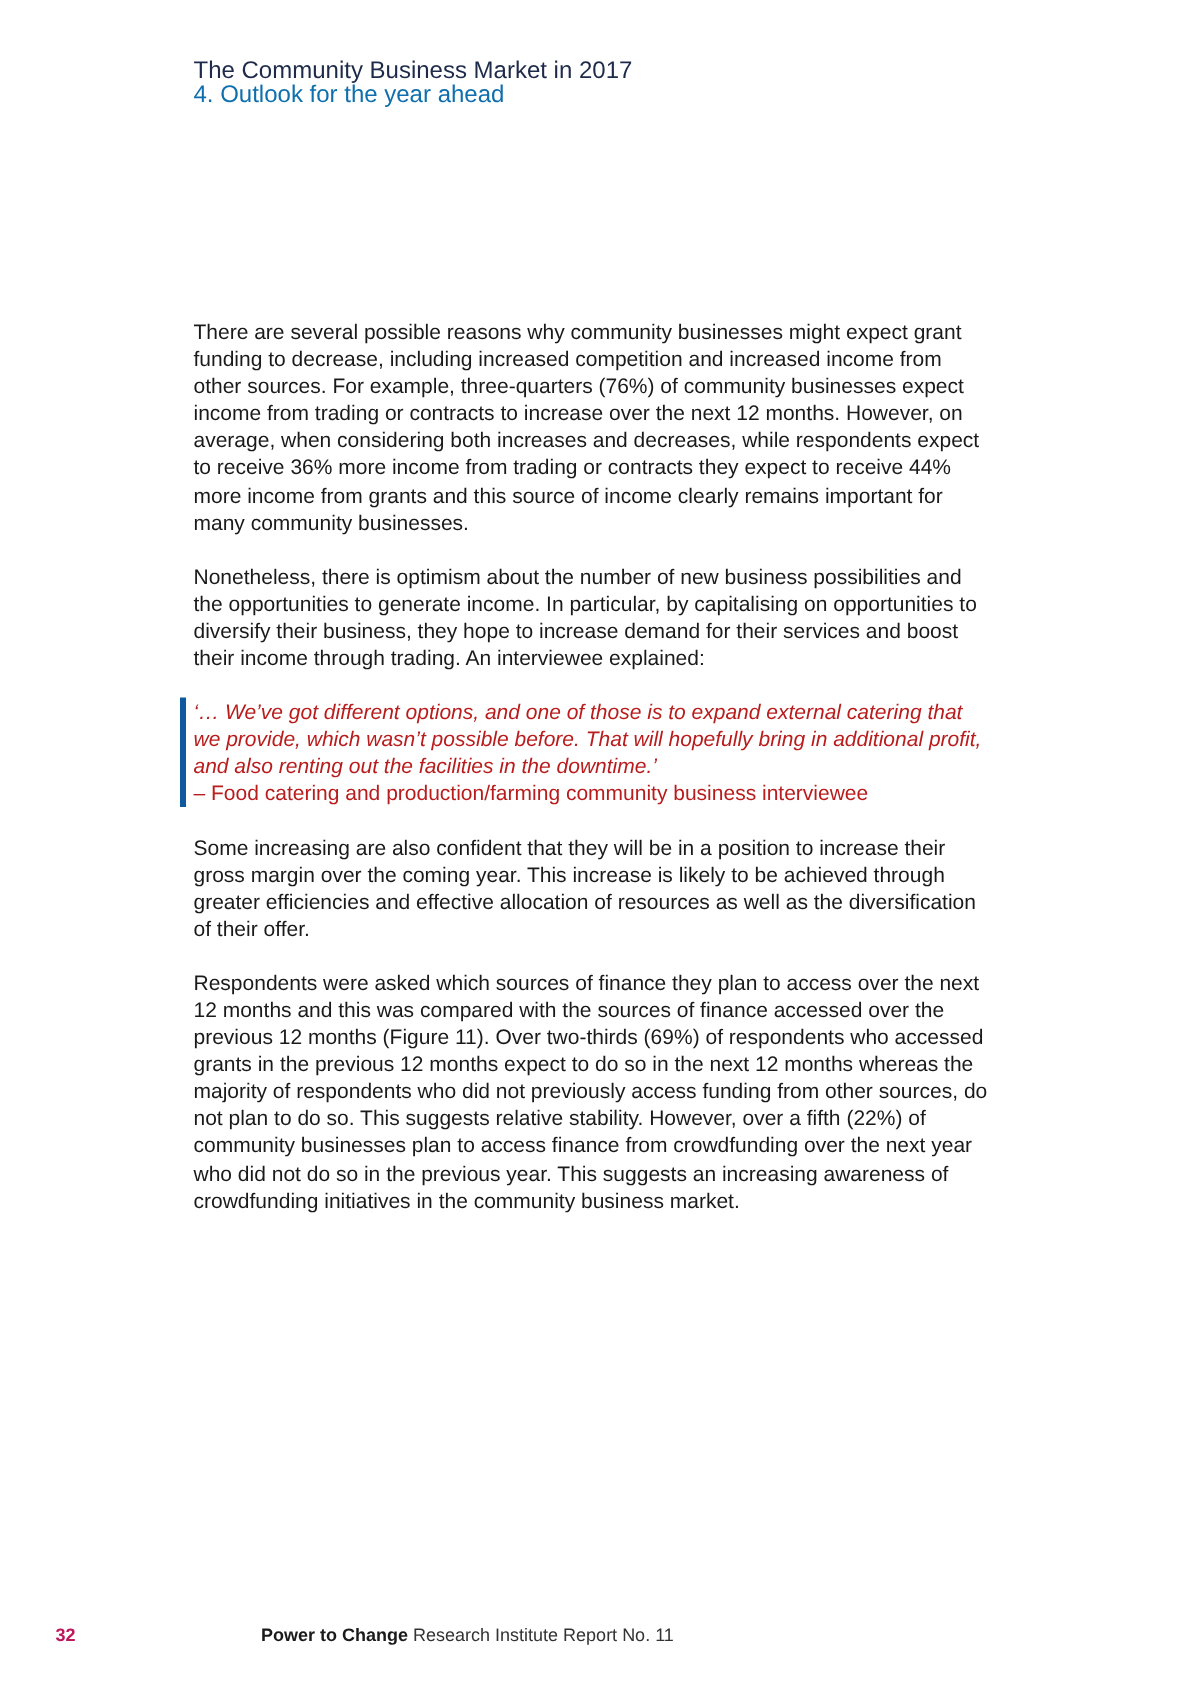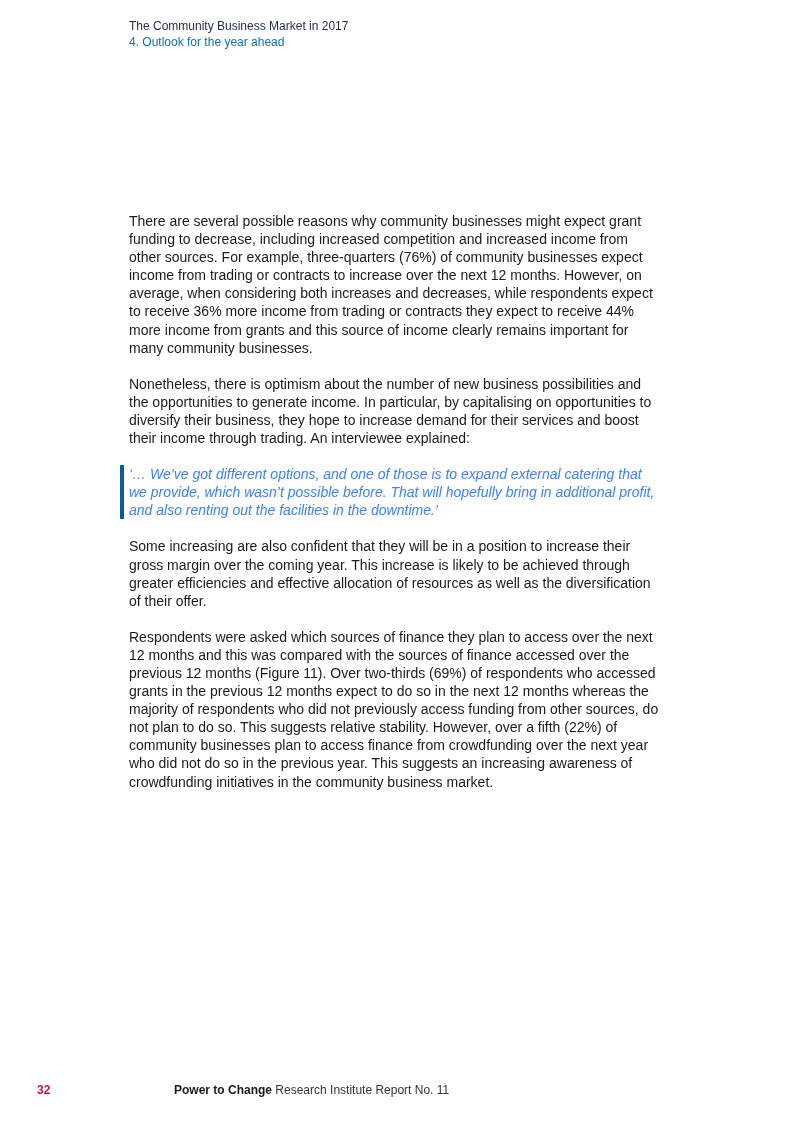--- a/index.html
+++ b/index.html
@@ -1,42 +1,43 @@
 <!DOCTYPE html>
 <html><head>
 <meta charset="utf-8">
 <style>
   html, body { margin: 0; padding: 0; background: #ffffff; }
   body { width: 800px; height: 1132px; position: relative; overflow: hidden;
          font-family: "Liberation Sans", "DejaVu Sans", sans-serif; color: #1a1a1a; }
-  .header { position: absolute; left: 129px; top: 18px; font-size: 12px; line-height: 16px; }
+  .header { position: absolute; left: 129px; top: 40px; font-size: 16px; line-height: 16px; }
   .header .title { color: #1e2a4a; }
   .header .section { color: #0f6fae; }
   .content { position: absolute; left: 129px; top: 212px; width: 530px; font-size: 14px; line-height: 18.1px; }
   .content p { margin: 0 0 18px 0; }
-  .quote { border-left: 4px solid #0f5a9e; padding-left: 5px; margin: 0 0 18px -9px; color: #3b82f6; }
+  .quote { border-left: 4px solid #0f5a9e; padding-left: 5px; margin: 0 0 18px -9px; color: #b91c1c; }
   .quote .q { font-style: italic; }
   .footer { position: absolute; top: 1082px; font-size: 12px; line-height: 16px; }
   .footer .pg { left: 37px; position: absolute; font-weight: bold; color: #be185d; }
   .footer .pub { left: 129px; position: absolute; white-space: nowrap; color: #333; width: 400px; margin-left: 45px; }
   .footer .pub b { color: #1a1a1a; }
 </style>
 </head>
 <body>
 
 <div class="header">
   <div class="title">The Community Business Market in 2017</div>
   <div class="section">4. Outlook for the year ahead</div>
 </div>
 
 <div class="content">
   <p>There are several possible reasons why community businesses might expect grant funding to decrease, including increased competition and increased income from other sources. For example, three-quarters (76%) of community businesses expect income from trading or contracts to increase over the next 12 months. However, on average, when considering both increases and decreases, while respondents expect to receive 36% more income from trading or contracts they expect to receive 44% more income from grants and this source of income clearly remains important for many community businesses.</p>
   <p>Nonetheless, there is optimism about the number of new business possibilities and the opportunities to generate income. In particular, by capitalising on opportunities to diversify their business, they hope to increase demand for their services and boost their income through trading. An interviewee explained:</p>
   <div class="quote">
     <div class="q">‘… We’ve got different options, and one of those is to expand external catering that we provide, which wasn’t possible before. That will hopefully bring in additional profit, and also renting out the facilities in the downtime.’</div>
+    <div>– Food catering and production/farming community business interviewee</div>
   </div>
   <p>Some increasing are also confident that they will be in a position to increase their gross margin over the coming year. This increase is likely to be achieved through greater efficiencies and effective allocation of resources as well as the diversification of their offer.</p>
   <p>Respondents were asked which sources of finance they plan to access over the next 12 months and this was compared with the sources of finance accessed over the previous 12 months (Figure 11). Over two-thirds (69%) of respondents who accessed grants in the previous 12 months expect to do so in the next 12 months whereas the majority of respondents who did not previously access funding from other sources, do not plan to do so. This suggests relative stability. However, over a fifth (22%) of community businesses plan to access finance from crowdfunding over the next year who did not do so in the previous year. This suggests an increasing awareness of crowdfunding initiatives in the community business market.</p>
 </div>
 
 <div class="footer">
   <span class="pg">32</span>
   <span class="pub"><b>Power to Change</b><span> Research Institute Report No. 11</span></span>
 </div>
 

